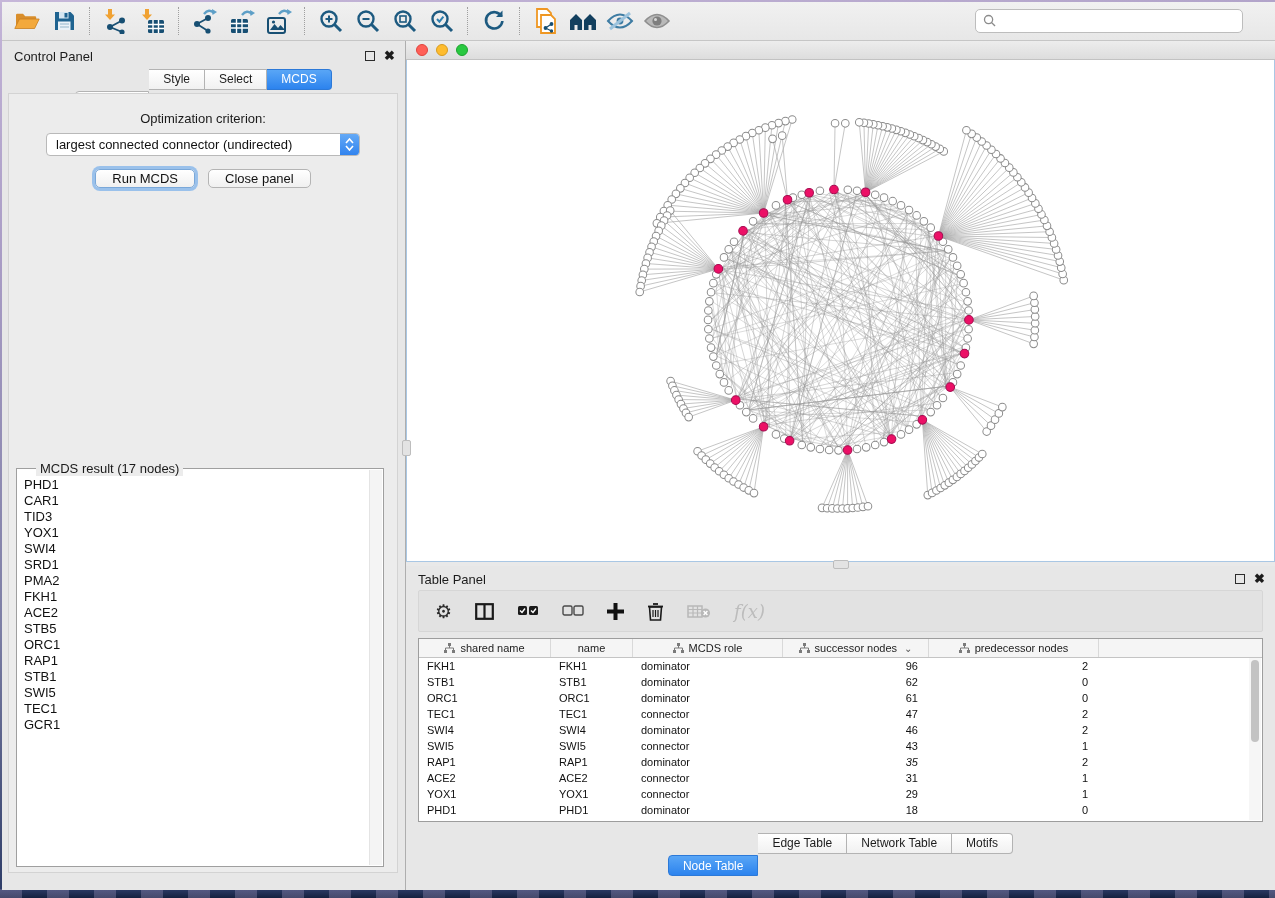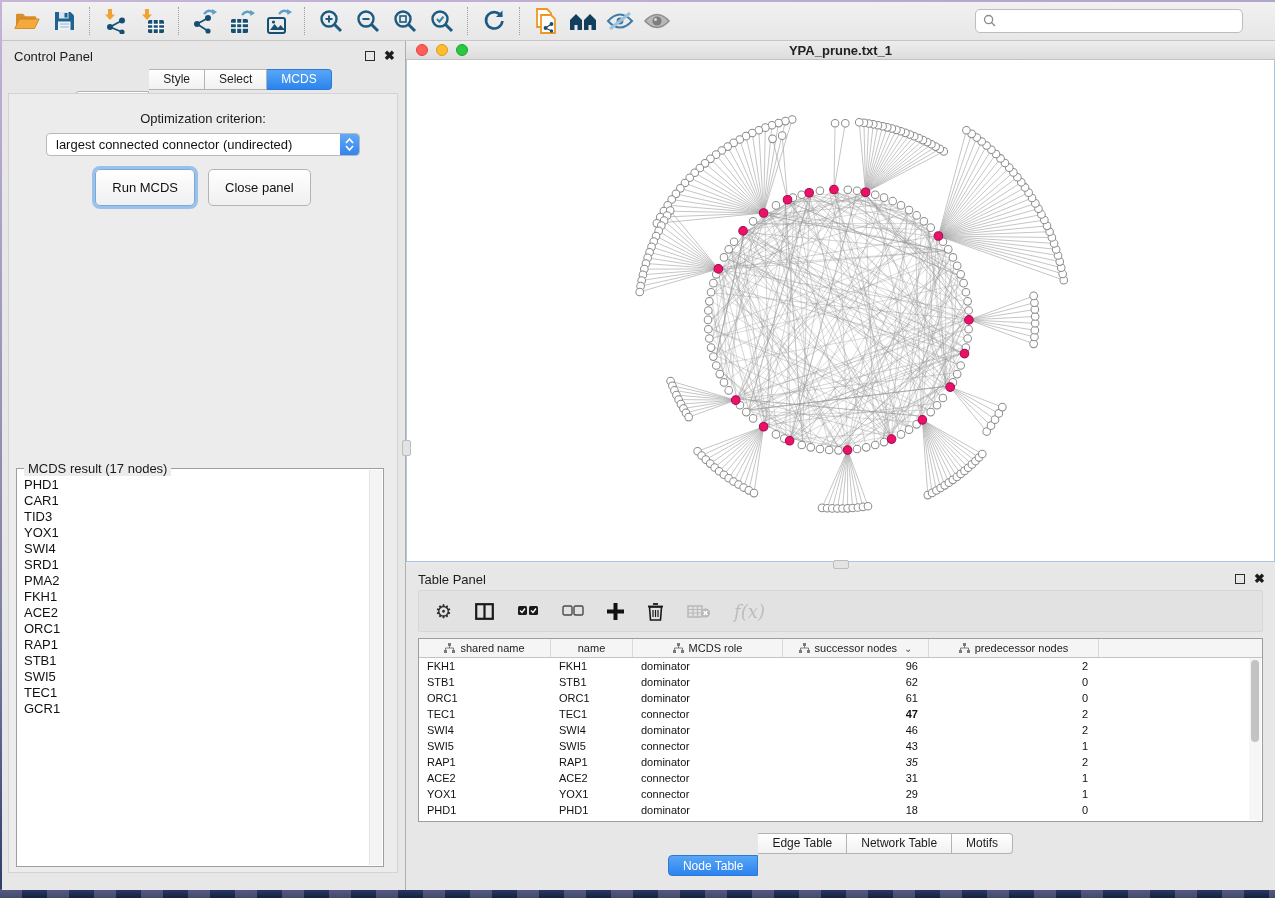--- a/index.html
+++ b/index.html
@@ -54,28 +54,28 @@
 
   .cp-content { position:absolute; left:6px; right:7px; top:52px; bottom:17px;
     background:#ececec; border:1px solid #d3d3d3; }
   .opt-label { position:absolute; top:17px; left:0; right:0; text-align:center; font-size:13px; color:#1a1a1a; }
   .dropdown { position:absolute; left:37px; right:37px; top:39px; height:23px; background:#fff;
     border:1px solid #b9b9b9; border-radius:4px; display:flex; align-items:center; overflow:hidden; }
   .dropdown-value { flex:1; font-size:13px; color:#111; padding-left:9px; white-space:nowrap; }
   .dropdown-stepper { width:19px; height:23px; margin-left:auto; background:linear-gradient(180deg,#66abf7,#2f82ee);
     border-radius:0 4px 4px 0; display:flex; flex-direction:column; align-items:center; justify-content:center; }
   .btn-row { position:absolute; top:75px; left:0; right:0; display:flex; justify-content:center; gap:13px; }
-  .mac-btn { height:37px; padding:0 16px; background:linear-gradient(180deg,#ffffff,#f0f0f0);
+  .mac-btn { height:19px; padding:0 16px; background:linear-gradient(180deg,#ffffff,#f0f0f0);
     border:1px solid #b4b4b4; border-radius:5px; font-size:13px; color:#111;
     font-family:"Liberation Sans",sans-serif; display:flex; align-items:center; }
   .mac-btn.focused { box-shadow:0 0 0 3px rgba(100,165,235,.6); border-color:#7aa8d9; }
 
   .result-box { position:absolute; left:7px; right:13px; top:374px; bottom:5px;
     border:1px solid #9f9f9f; background:#fff; }
-  .result-legend { position:absolute; top:-8px; left:7px; background:#ececec; padding:0 4px;
+  .result-legend { position:absolute; top:-8px; left:19px; background:#ececec; padding:0 4px;
     font-size:13px; color:#1a1a1a; }
   .result-list { position:absolute; inset:8px 14px 2px 7px; overflow:hidden; }
   .result-item { font-size:13px; color:#111; line-height:16px; }
   .result-scroll { position:absolute; top:1px; bottom:1px; right:1px; width:13px; background:#f4f4f4; border-left:1px solid #e4e4e4; }
 
   
   .net-view { height:521px; flex:0 0 521px; background:#fff; display:flex; flex-direction:column;
     outline:1px solid #a9c7e4; outline-offset:-1px; position:relative; }
   .net-titlebar { height:19px; flex:0 0 19px; background:linear-gradient(180deg,#ededed,#dddddd);
     border-bottom:1px solid #c2c2c2; display:flex; align-items:center; padding:0 10px; position:relative; }
@@ -310,37 +310,37 @@
           <div class="result-list" id="mcds-list">
               <div class="result-item">PHD1</div>
               <div class="result-item">CAR1</div>
               <div class="result-item">TID3</div>
               <div class="result-item">YOX1</div>
               <div class="result-item">SWI4</div>
               <div class="result-item">SRD1</div>
               <div class="result-item">PMA2</div>
               <div class="result-item">FKH1</div>
               <div class="result-item">ACE2</div>
+              <div class="result-item">STB5</div>
               <div class="result-item">ORC1</div>
               <div class="result-item">RAP1</div>
               <div class="result-item">STB1</div>
               <div class="result-item">SWI5</div>
               <div class="result-item">TEC1</div>
               <div class="result-item">GCR1</div>
             </div>
           <div class="result-scroll"></div>
         </div>
       </div>
       <div class="v-grip"></div>
     </div>
 
     <div class="right-col">
       <div class="net-view">
         <div class="net-titlebar">
-          <span class="net-title">YPA_prune.txt_1</span>
           <span class="lights">
             <span class="light red"></span>
             <span class="light yellow"></span>
             <span class="light green"></span>
           </span>
         </div>
         <div class="net-canvas">
           <svg id="graph-svg" viewBox="0 0 866 500" preserveAspectRatio="xMidYMid meet">
               <g>
                 <line x1="499.7" y1="365.8" x2="306.9" y2="286.0" stroke="#979797" stroke-opacity="0.42" stroke-width="0.8"></line>
@@ -1130,21 +1130,21 @@
                 <div class="td" style="width: 132px; flex: 0 0 132px;">ORC1</div>
                 <div class="td" style="width: 82px; flex: 0 0 82px;">ORC1</div>
                 <div class="td" style="width: 150px; flex: 0 0 150px;">dominator</div>
                 <div class="td num" style="width: 146px; flex: 0 0 146px;">61</div>
                 <div class="td num" style="width: 170px; flex: 0 0 170px;">0</div>
               </div>
               <div class="tr">
                 <div class="td" style="width: 132px; flex: 0 0 132px;">TEC1</div>
                 <div class="td" style="width: 82px; flex: 0 0 82px;">TEC1</div>
                 <div class="td" style="width: 150px; flex: 0 0 150px;">connector</div>
-                <div class="td num" style="width: 146px; flex: 0 0 146px; font-weight: bold;">47</div>
+                <div class="td num" style="width: 146px; flex: 0 0 146px;">47</div>
                 <div class="td num" style="width: 170px; flex: 0 0 170px;">2</div>
               </div>
               <div class="tr">
                 <div class="td" style="width: 132px; flex: 0 0 132px;">SWI4</div>
                 <div class="td" style="width: 82px; flex: 0 0 82px;">SWI4</div>
                 <div class="td" style="width: 150px; flex: 0 0 150px;">dominator</div>
                 <div class="td num" style="width: 146px; flex: 0 0 146px;">46</div>
                 <div class="td num" style="width: 170px; flex: 0 0 170px;">2</div>
               </div>
               <div class="tr">

